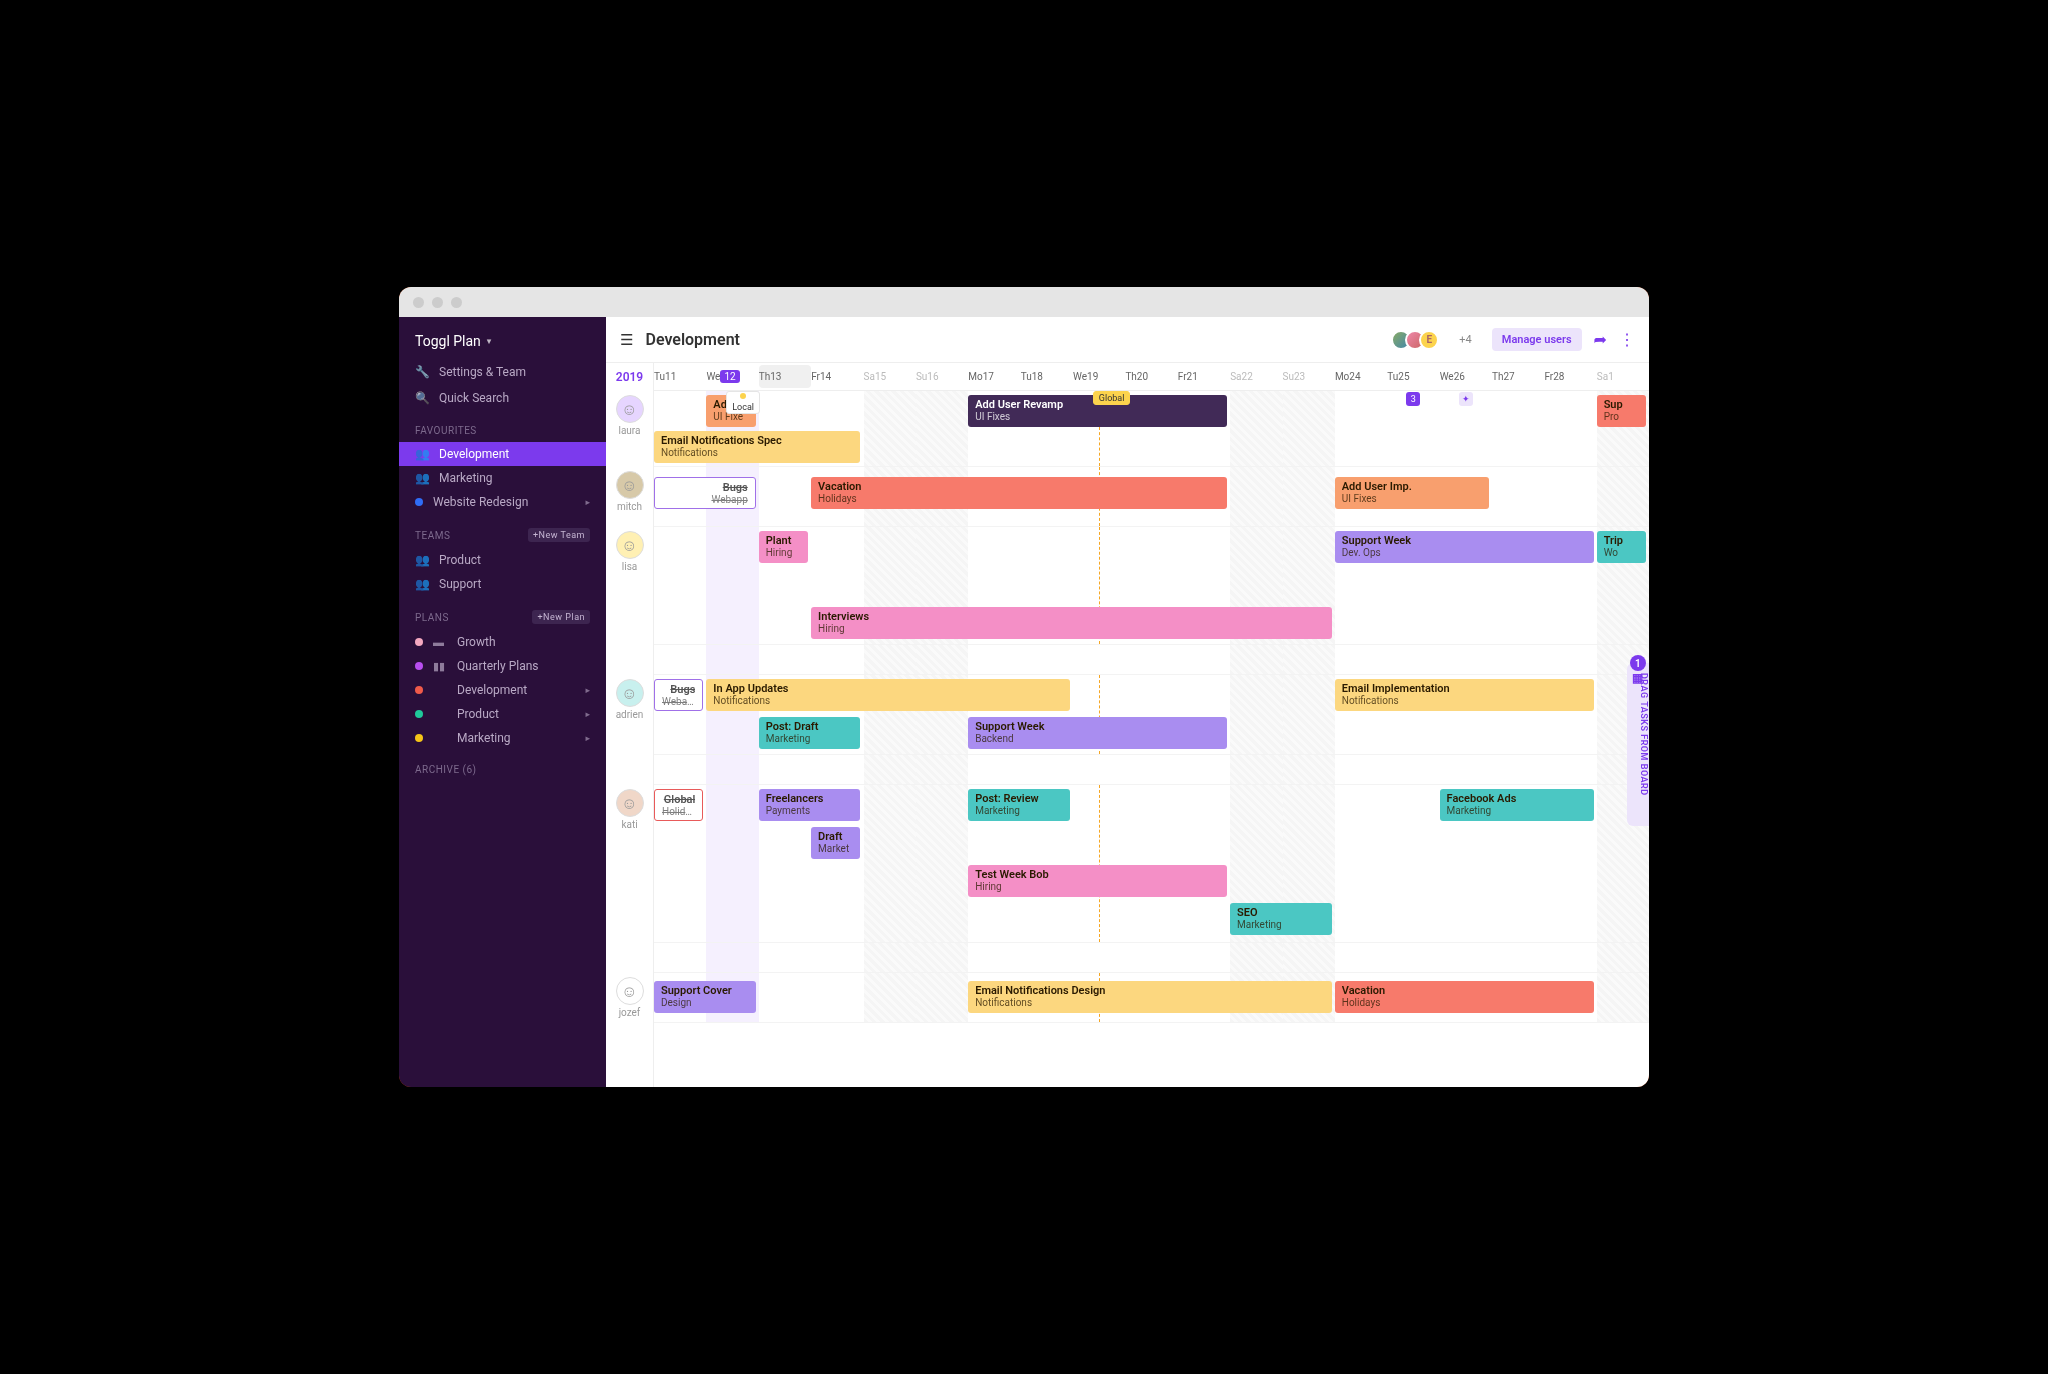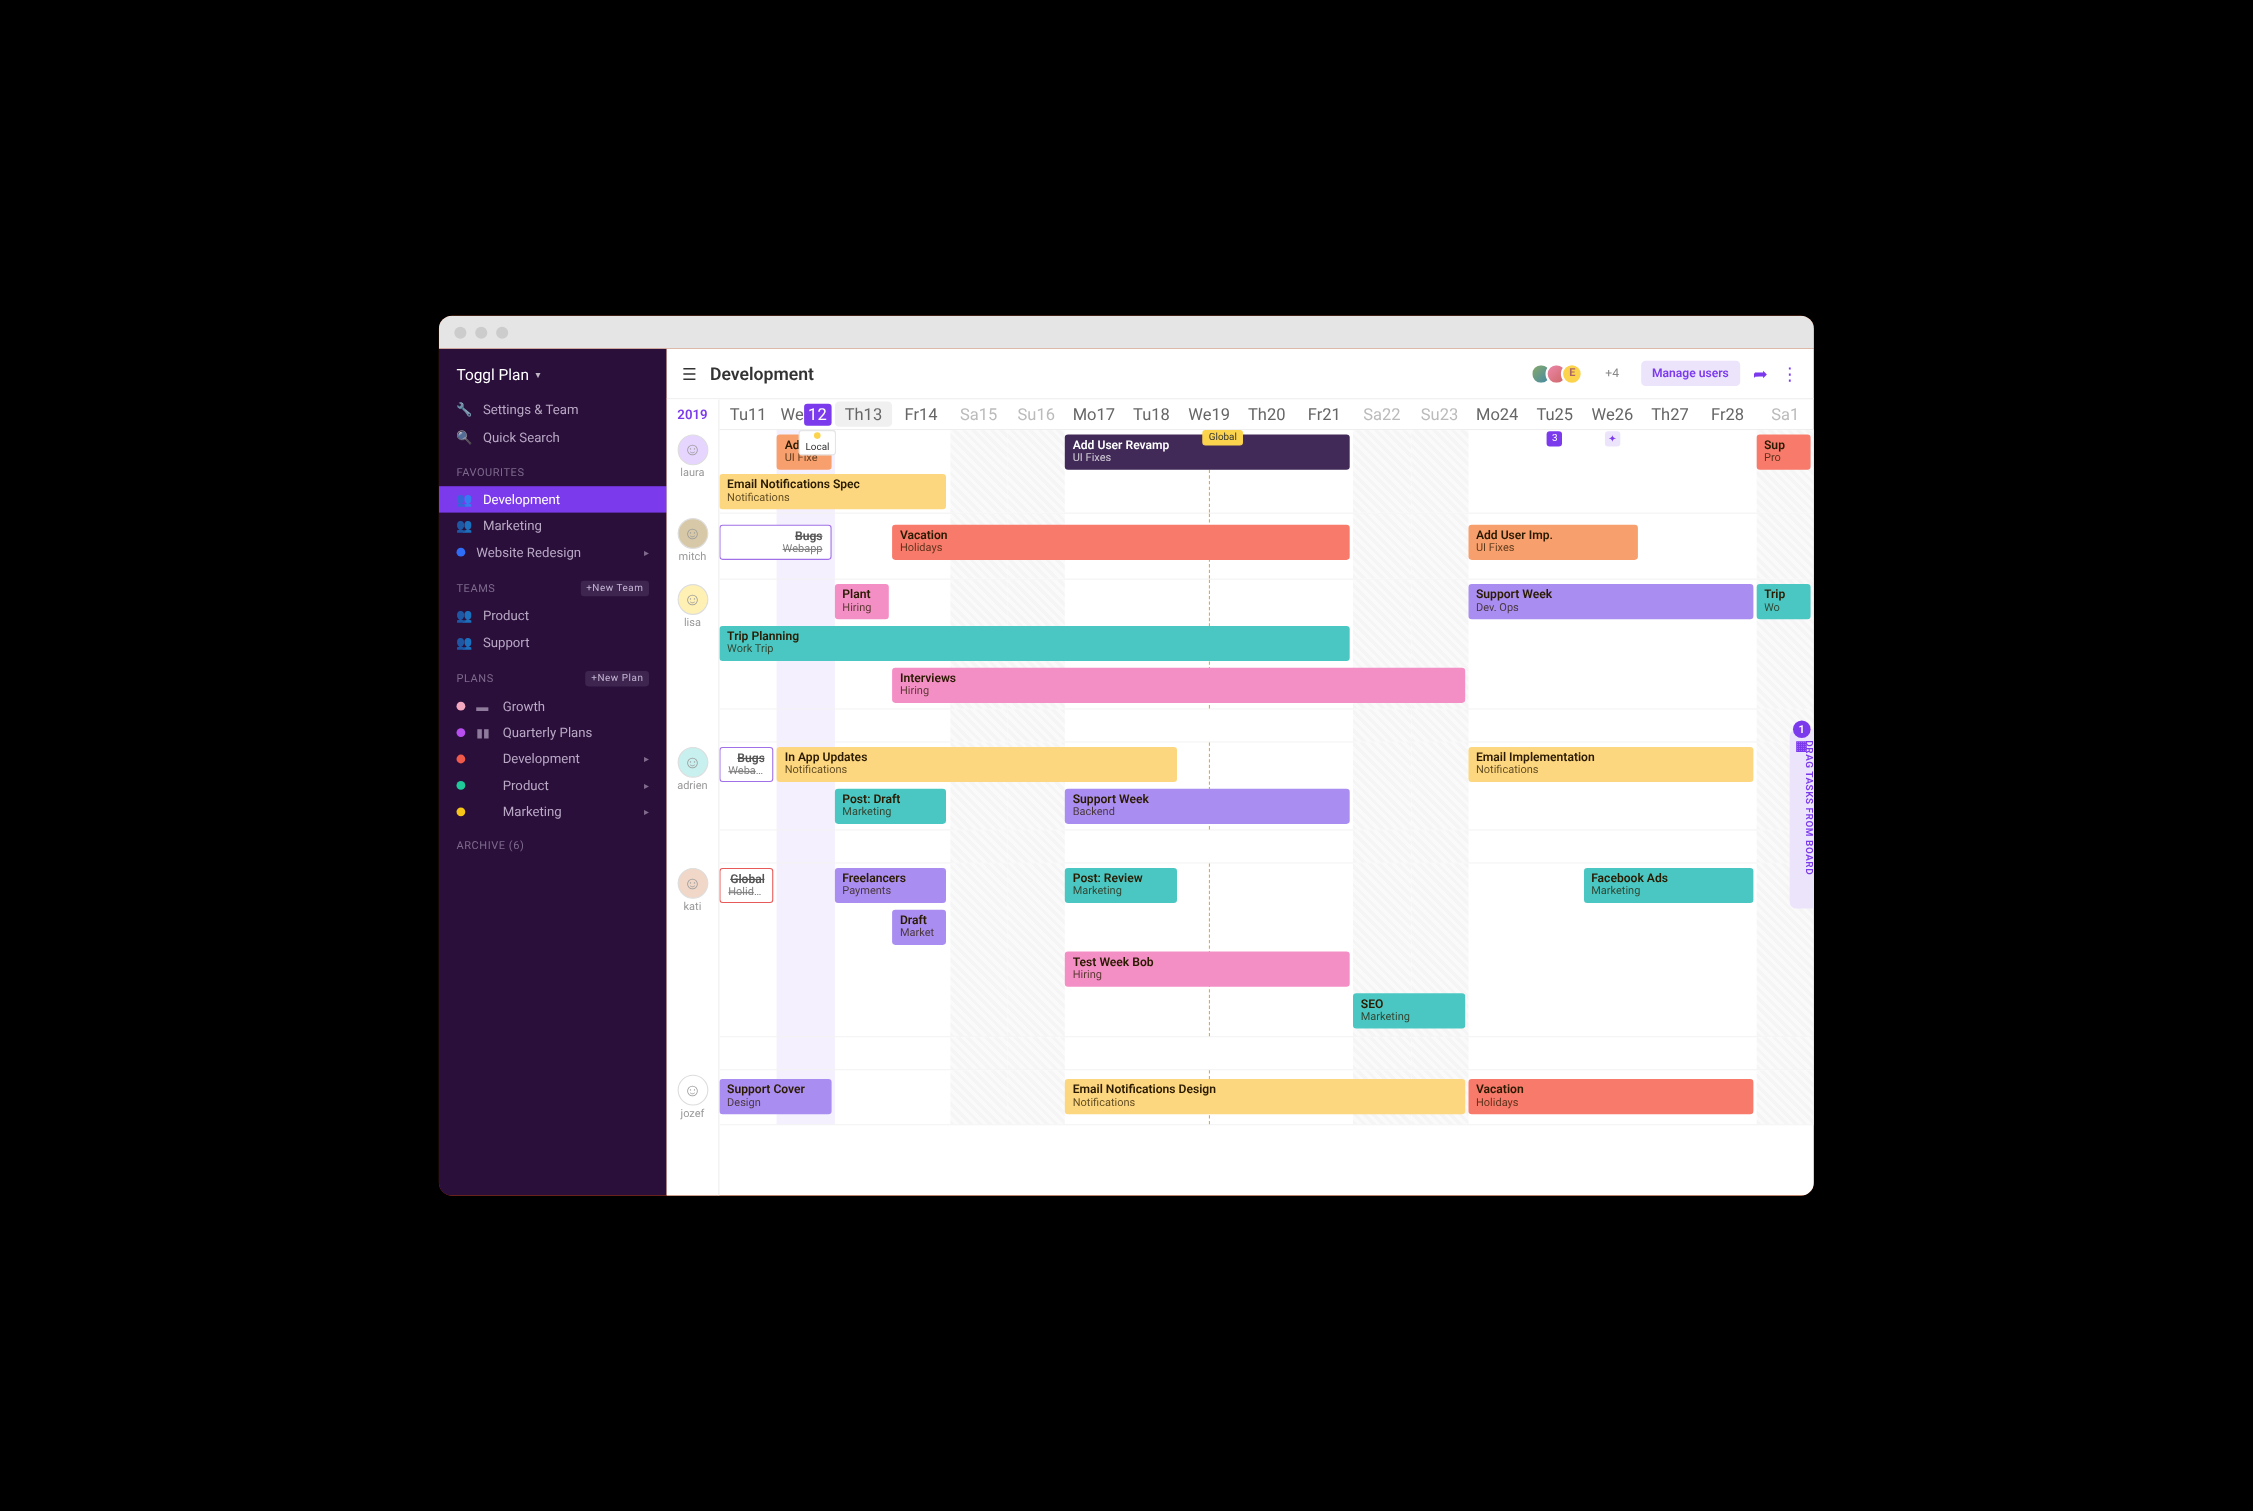--- a/index.html
+++ b/index.html
@@ -159,22 +159,21 @@
   .day-headers {
     height:28px;
     display:flex;
     position:relative;
     border-bottom:1px solid #eee;
   }
   .day-col {
     flex:1;
     display:flex;
     align-items:center;
-    justify-content:center;
-    font-size:15px;
+    font-size:10px;
     color:#666;
     position:relative;
     border-right: none;
   }
   .day-col.weekend { color:#bbb; }
   .day-col.today .num { background:#7c3aed; color:#fff; border-radius:3px; padding:1px 4px; }
   .day-col.th13 { background:#f0f0f0; border-radius:4px; margin:2px 0;}
 
   .rows-container { position:relative; }
   .row {
@@ -603,24 +602,20 @@
                   <div class="t2">Hiring</div>
                 </div>
                 <div class="task" style="left: 68.4211%; width: 26.0158%; top: 4px; background: rgb(169, 141, 240); color: rgb(42, 26, 0);">
                   <div class="t1">Support Week</div>
                   <div class="t2">Dev. Ops</div>
                 </div>
                 <div class="task" style="left: 94.7368%; width: 4.96316%; top: 4px; background: rgb(75, 199, 195); color: rgb(42, 26, 0);">
                   <div class="t1">Trip</div>
                   <div class="t2">Wo</div>
                 </div>
-                <div class="task" style="left: 0%; width: 57.5947%; top: 42px; background: rgb(75, 199, 195); color: rgb(42, 26, 0);">
-                  <div class="t1">Trip Planning</div>
-                  <div class="t2">Work Trip</div>
-                </div>
                 <div class="task" style="left: 15.7895%; width: 52.3316%; top: 80px; background: rgb(244, 143, 198); color: rgb(42, 26, 0);">
                   <div class="t1">Interviews</div>
                   <div class="t2">Hiring</div>
                 </div>
               </div>
               <div class="row" style="height: 30px;">
                 <div class="bg-cols">
                   <div class="bgcol"></div>
                   <div class="bgcol"></div>
                   <div class="bgcol"></div>

